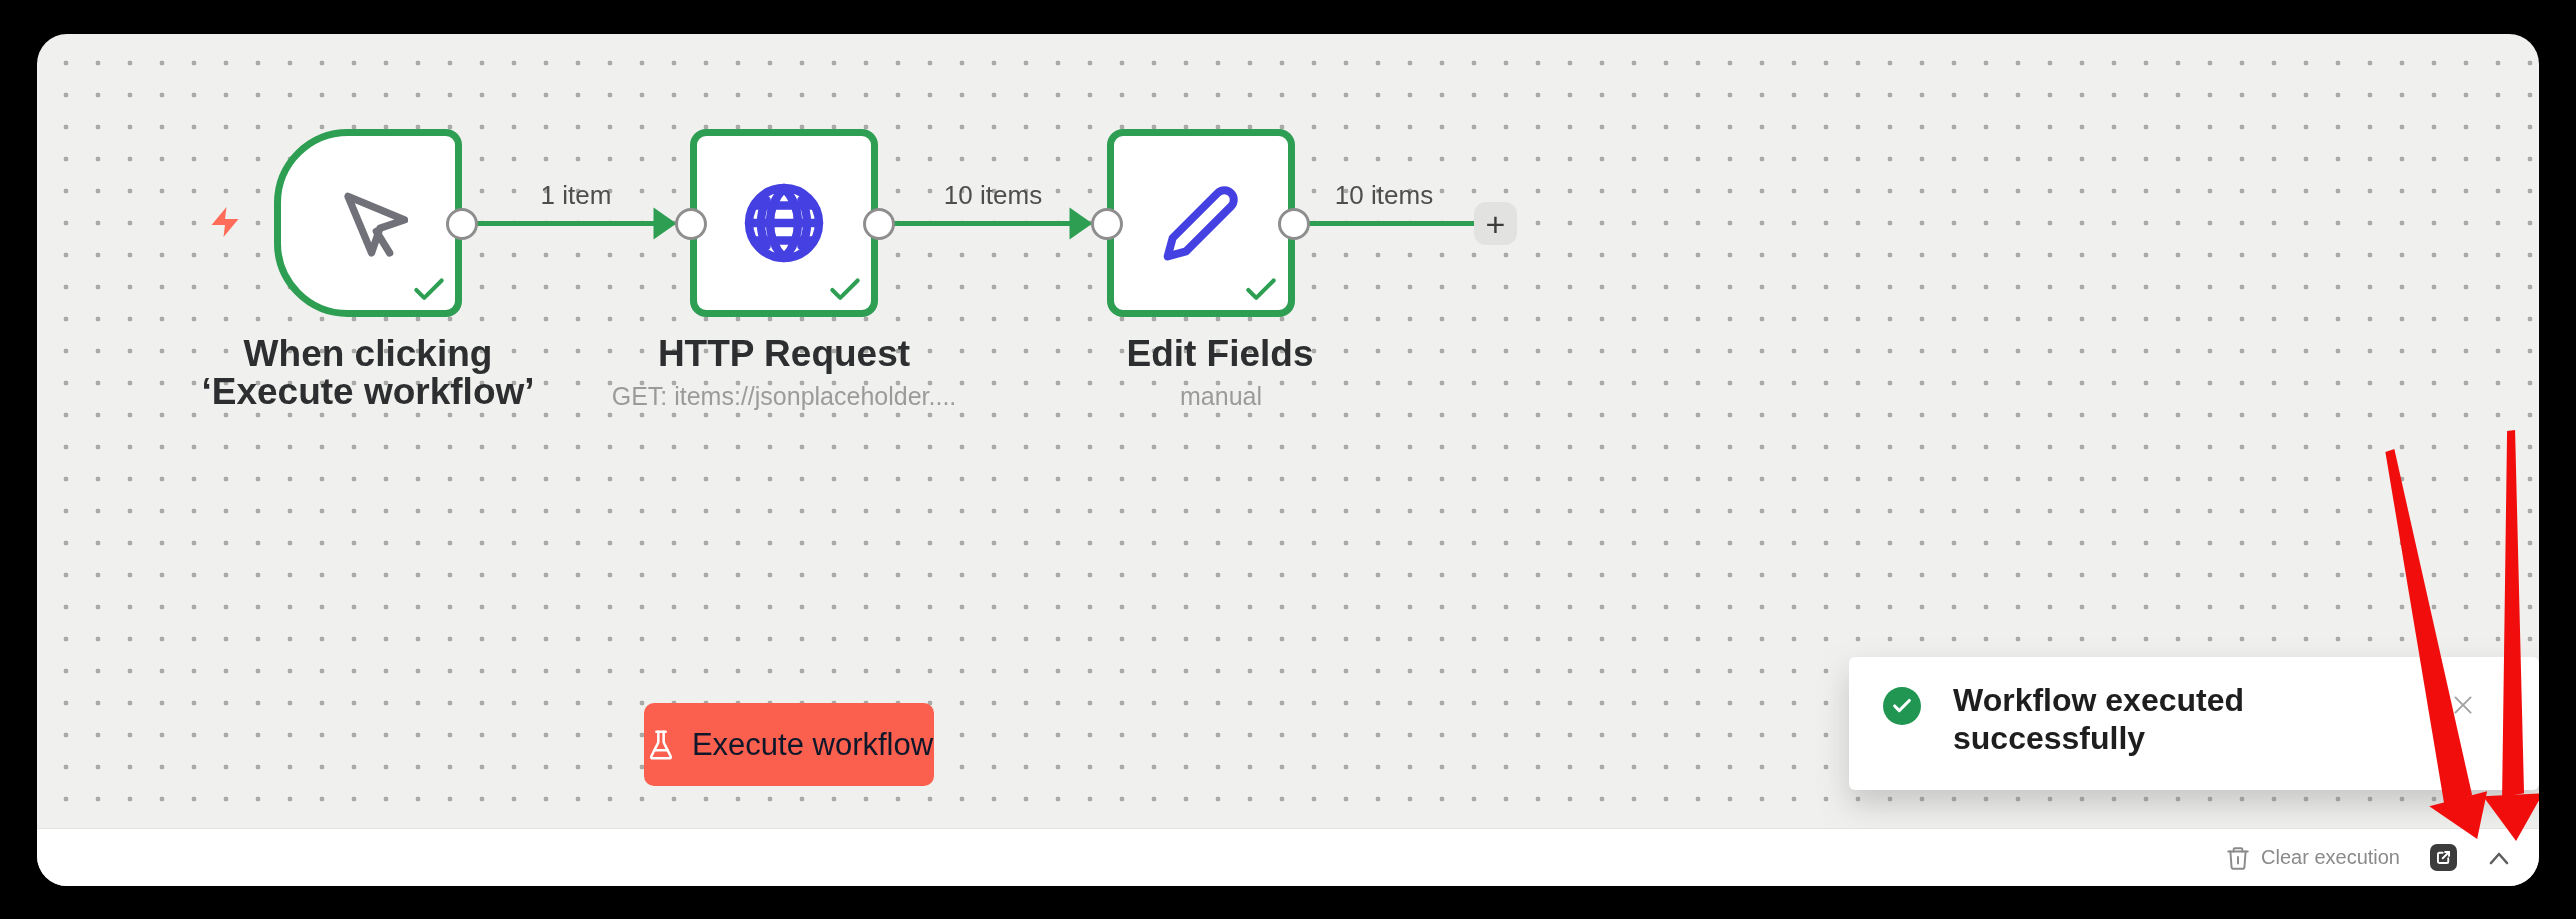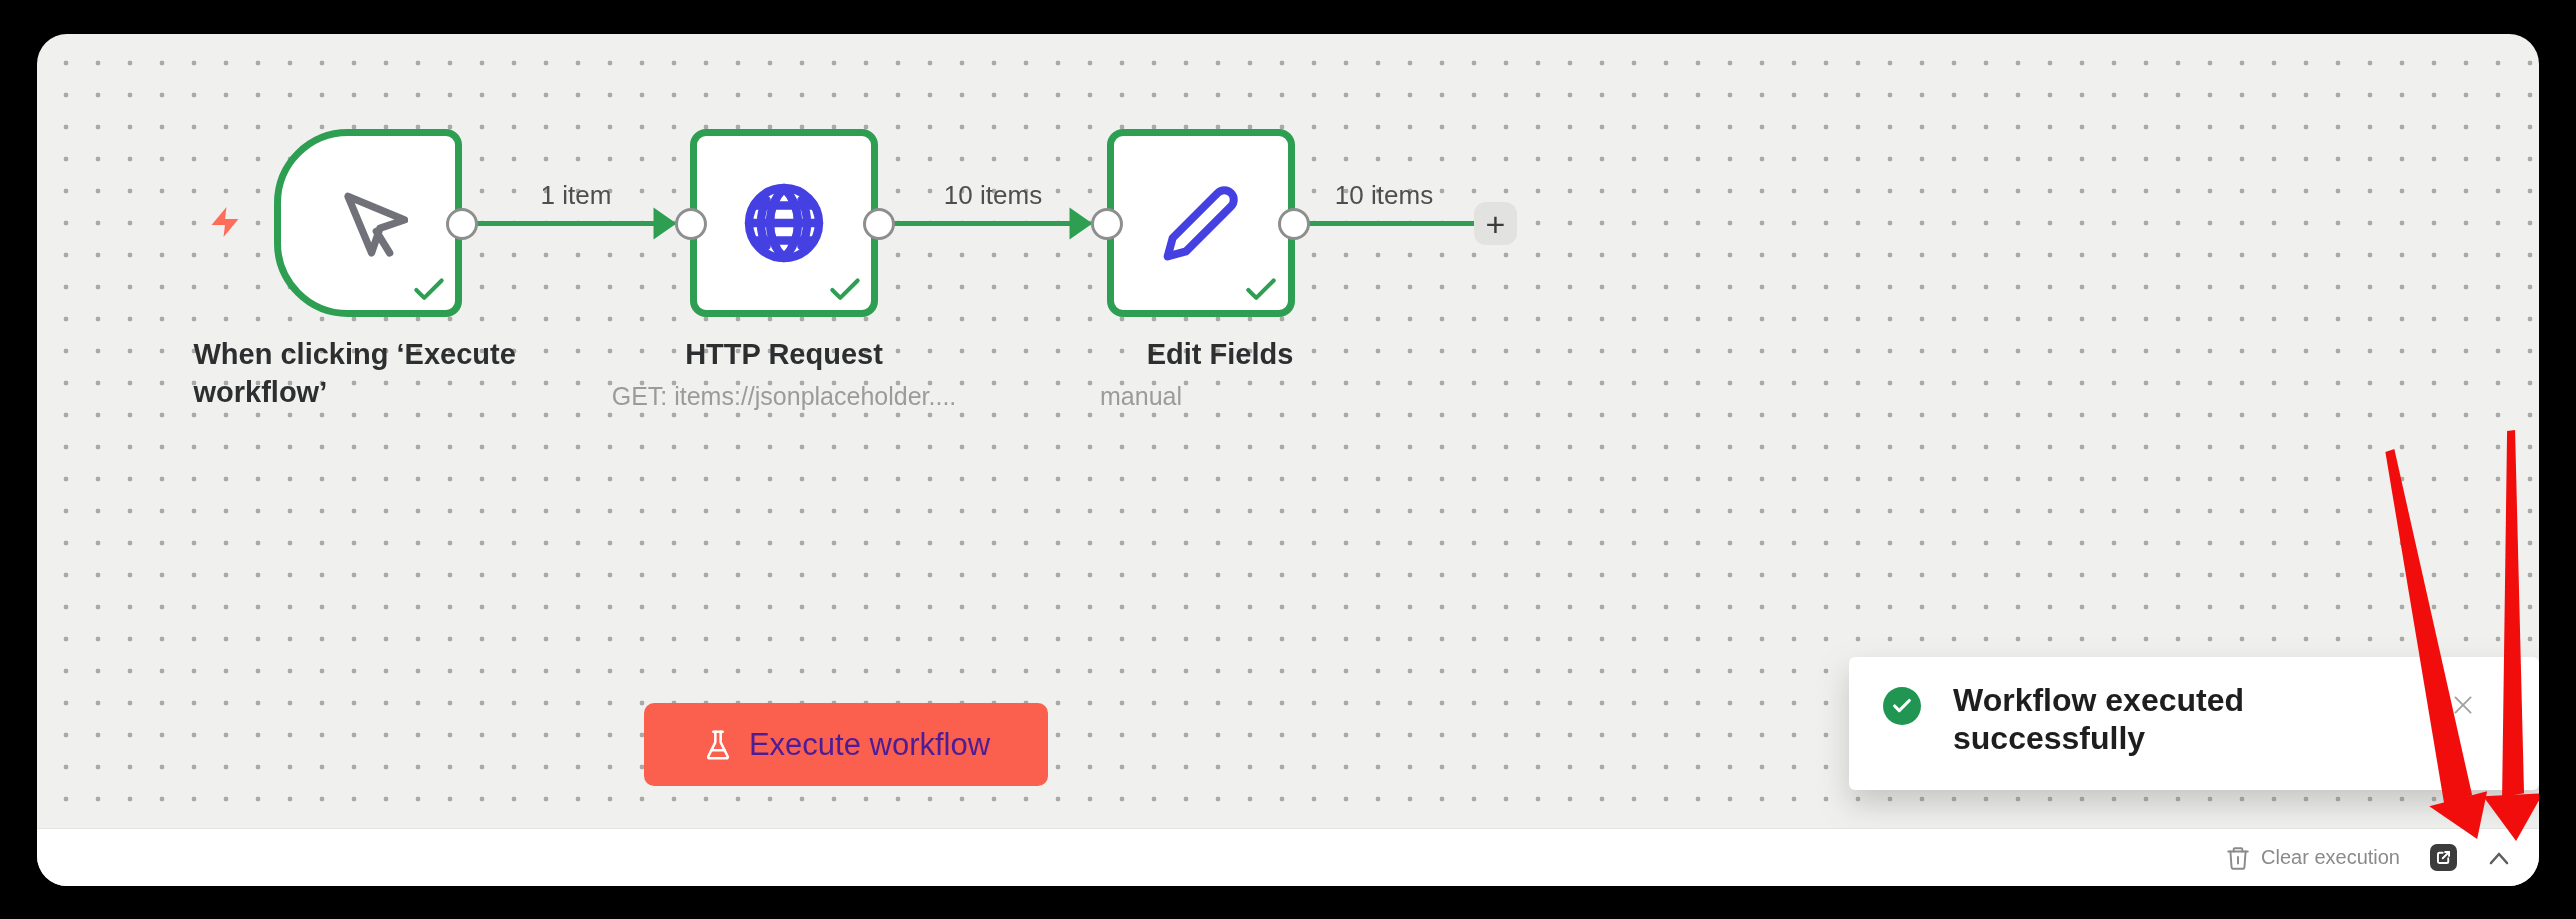--- a/index.html
+++ b/index.html
@@ -21,36 +21,36 @@
   .node { position:absolute; width:188px; height:188px; background:#fff;
           border:7px solid #2d9e52; z-index:2;
           display:flex; align-items:center; justify-content:center; }
   .node.square { border-radius:16px; }
   .node.trigger { border-radius:74px 16px 16px 74px; }
   .check { position:absolute; z-index:3; }
   .port { position:absolute; width:32px; height:32px; border-radius:50%;
           background:#fff; border:3px solid #8e8e8e; z-index:3; }
   .zap { position:absolute; z-index:2; }
 
-  .node-title { position:absolute; transform:translateX(-50%); text-align:left;
-                font-size:29px; font-weight:600; color:#2d2e30; line-height:38px;
+  .node-title { position:absolute; transform:translateX(-50%); text-align:center;
+                font-size:37px; font-weight:600; color:#2d2e30; line-height:38px;
                 z-index:2; }
   .node-sub { position:absolute; transform:translateX(-50%); text-align:center;
               font-size:25px; color:#9b9b9b; z-index:2; white-space:nowrap; }
 
   .add-btn { position:absolute; left:1437px; top:168px; width:43px; height:43px;
              background:#e2e2e0; border-radius:12px; z-index:2; border:none;
              font-size:34px; line-height:40px; color:#3c3c3c; text-align:center;
              cursor:pointer; font-family:"Liberation Sans", sans-serif; }
 
   
-  .exec-btn { position:absolute; left:607px; top:669px; width:404px; height:83px;
+  .exec-btn { position:absolute; left:607px; top:669px; width:290px; height:83px;
               background:#fb604e; border:none; border-radius:10px; z-index:4;
               display:flex; align-items:center; justify-content:center; gap:15px;
-              color:#4c1d95; font-size:31px; font-weight:500; cursor:pointer;
+              color:#0f172a; font-size:31px; font-weight:500; cursor:pointer;
               font-family:"Liberation Sans", sans-serif; }
 
   
   .toast { position:absolute; left:1812px; top:623px; width:690px; height:133px;
            background:#fff; border-radius:6px; z-index:5;
            box-shadow:0 14px 30px rgba(120,120,120,.35); }
   .toast-ic { position:absolute; left:34px; top:30px; width:38px; height:38px;
               border-radius:50%; background:#219653; display:flex;
               align-items:center; justify-content:center; }
   .toast-msg { position:absolute; left:104px; top:24px; width:329px;
@@ -131,21 +131,21 @@
         <svg width="80" height="80" viewBox="0 0 24 24" fill="none" stroke="#4540e2" stroke-width="2.4" stroke-linecap="round" stroke-linejoin="round">
           <path d="M17 3a2.828 2.828 0 1 1 4 4L7.5 20.5 2 22l1.5-5.5L17 3z"></path>
         </svg>
       </div>
       <svg class="check" style="left:1205px; top:237px;" width="38" height="38" viewBox="0 0 24 24" fill="none" stroke="#2d9e52" stroke-width="2.6" stroke-linecap="round" stroke-linejoin="round">
         <polyline points="20 6 9 17 4 12"></polyline>
       </svg>
       <div class="port" style="left:1054px; top:174px;"></div>
       <div class="port" style="left:1241px; top:174px;"></div>
       <div class="node-title" style="left:1163px; top:301px;margin-left:20px;">Edit Fields</div>
-      <div class="node-sub" style="left:1104px; top:348px;">manual</div>
+      <div class="node-sub" style="left:1184px; top:348px;">manual</div>
 
       <button class="add-btn">+</button>
 
       <button class="exec-btn">
         <svg width="32" height="32" viewBox="0 0 24 24" fill="none" stroke="#ffffff" stroke-width="1.9" stroke-linecap="round" stroke-linejoin="round">
           <path d="M10 2v7.5a2 2 0 0 1-.2.9L4.7 20.6a1 1 0 0 0 .9 1.4h12.8a1 1 0 0 0 .9-1.4L14.2 10.4a2 2 0 0 1-.2-.9V2"></path>
           <path d="M8.5 2h7"></path>
           <path d="M7 16h10"></path>
         </svg>
         <span>Execute workflow</span>

